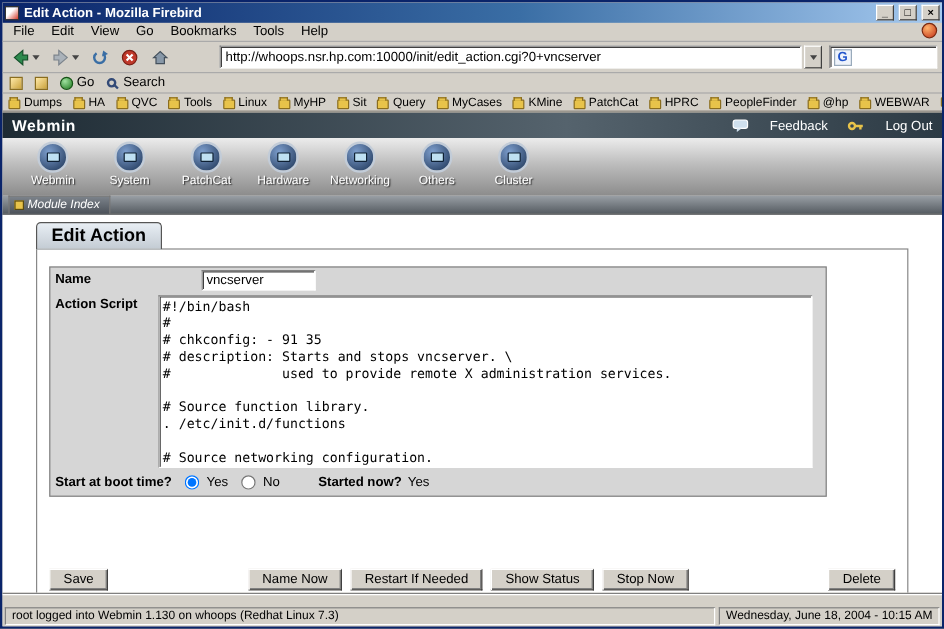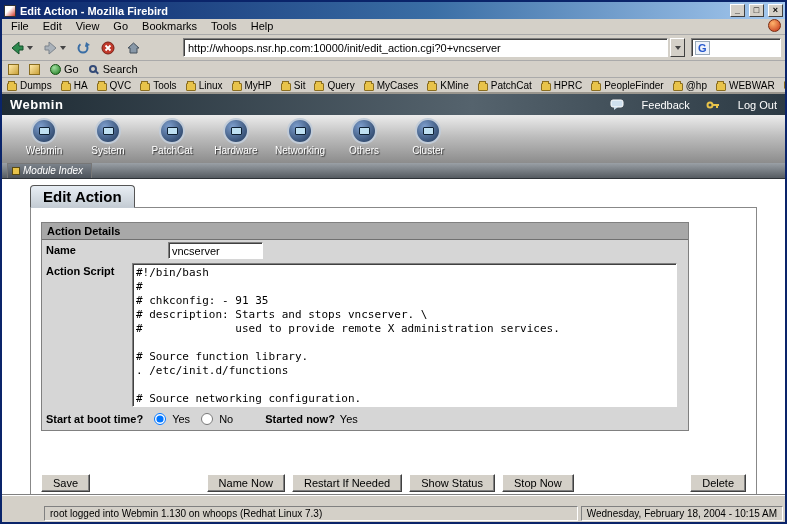--- a/index.html
+++ b/index.html
@@ -131,21 +131,21 @@
   .btn-row { margin-top:auto; display:flex; align-items:center; }
   .btn-center { flex:1; display:flex; justify-content:center; gap:7px; }
   .btn { font-family:"Liberation Sans",sans-serif; font-size:11px; padding:2px 11px;
          background:#d4d0c8; border:1px solid; border-color:#fff #404040 #404040 #fff;
          box-shadow:inset -1px -1px 0 #808080; }
 
   
   .bottom-divider { height:10px; flex:0 0 10px; background:#d4d0c8;
                     border-top:1px solid #808080; box-shadow:inset 0 1px 0 #fff; }
   .statusbar { height:18px; flex:0 0 18px; background:#d4d0c8; display:flex; gap:3px;
-               align-items:flex-end; padding:1px 2px; font-size:10px;margin-left:40px; }
+               align-items:flex-end; padding:1px 2px; font-size:10px; }
   .status-panel { height:15px; line-height:13px; padding:0 5px; border:1px solid;
                   border-color:#808080 #fff #fff #808080; white-space:nowrap;
                   overflow:hidden; }
   .status-left { flex:1; }
   .status-right { flex:0 0 auto; }
 
   svg { display:block; }
 </style>
 </head>
 <body>
@@ -359,21 +359,20 @@
       <span class="mod-ic"></span>
       <span>Module Index</span>
     </span>
   </div>
 
   <div class="page">
     <span class="tab">Edit Action</span>
 
     <div class="content-box">
       <div class="form-table">
-        <div class="section-header">Action Details</div>
 
         <div class="form-row">
           <span class="form-label">Name</span>
           <input class="field name-input" type="text" value="vncserver" style="">
         </div>
 
         <div class="form-row">
           <span class="form-label">Action Script</span>
           <textarea class="script-area" wrap="off" spellcheck="false" style="">#!/bin/bash
 #
@@ -415,16 +414,16 @@
         </span>
         <button class="btn">Delete</button>
       </div>
     </div>
   </div>
 
   <div class="bottom-divider"></div>
 
   <div class="statusbar">
     <span class="status-panel status-left">root logged into Webmin 1.130 on whoops (Redhat Linux 7.3)</span>
-    <span class="status-panel status-right">Wednesday, February 18, 2004 - 10:15 AM</span>
+    <span class="status-panel status-right">Wednesday, June 18, 2004 - 10:15 AM</span>
   </div>
 
 </div>
 
 </body></html>

